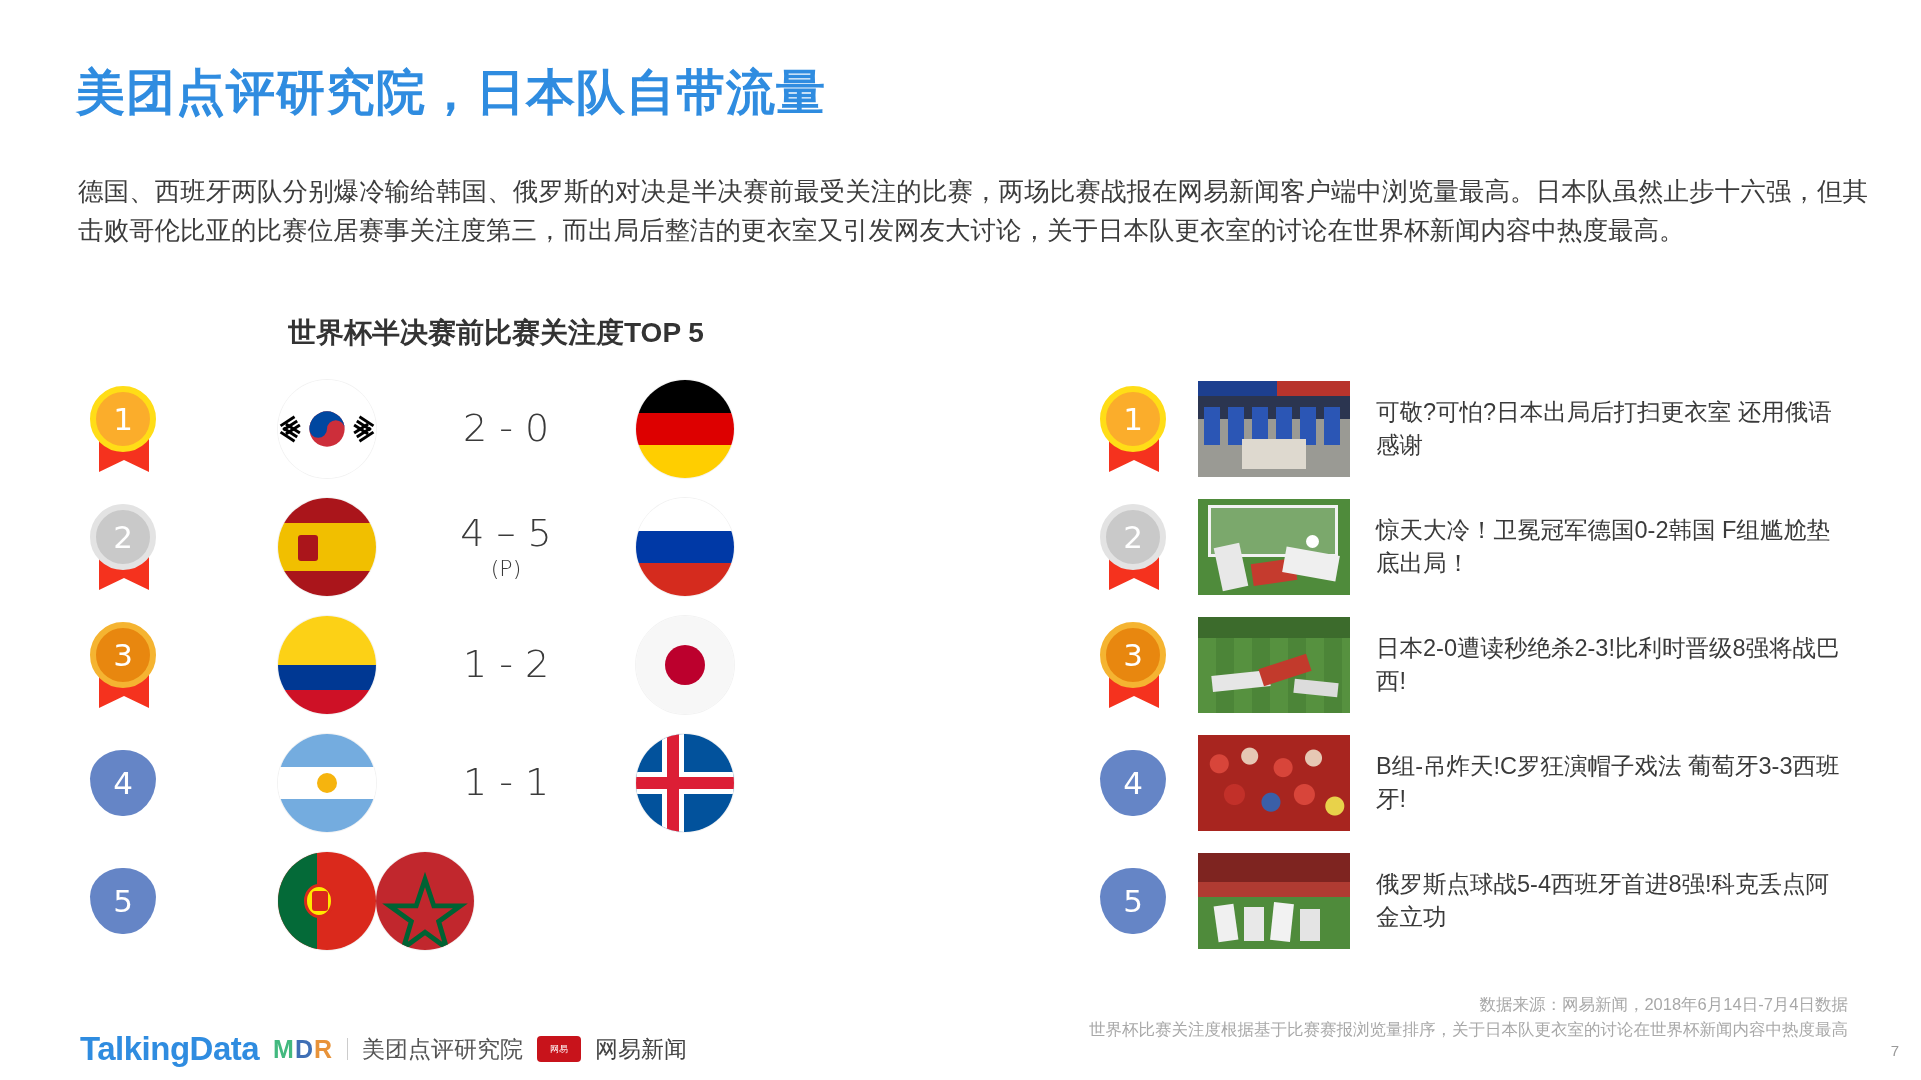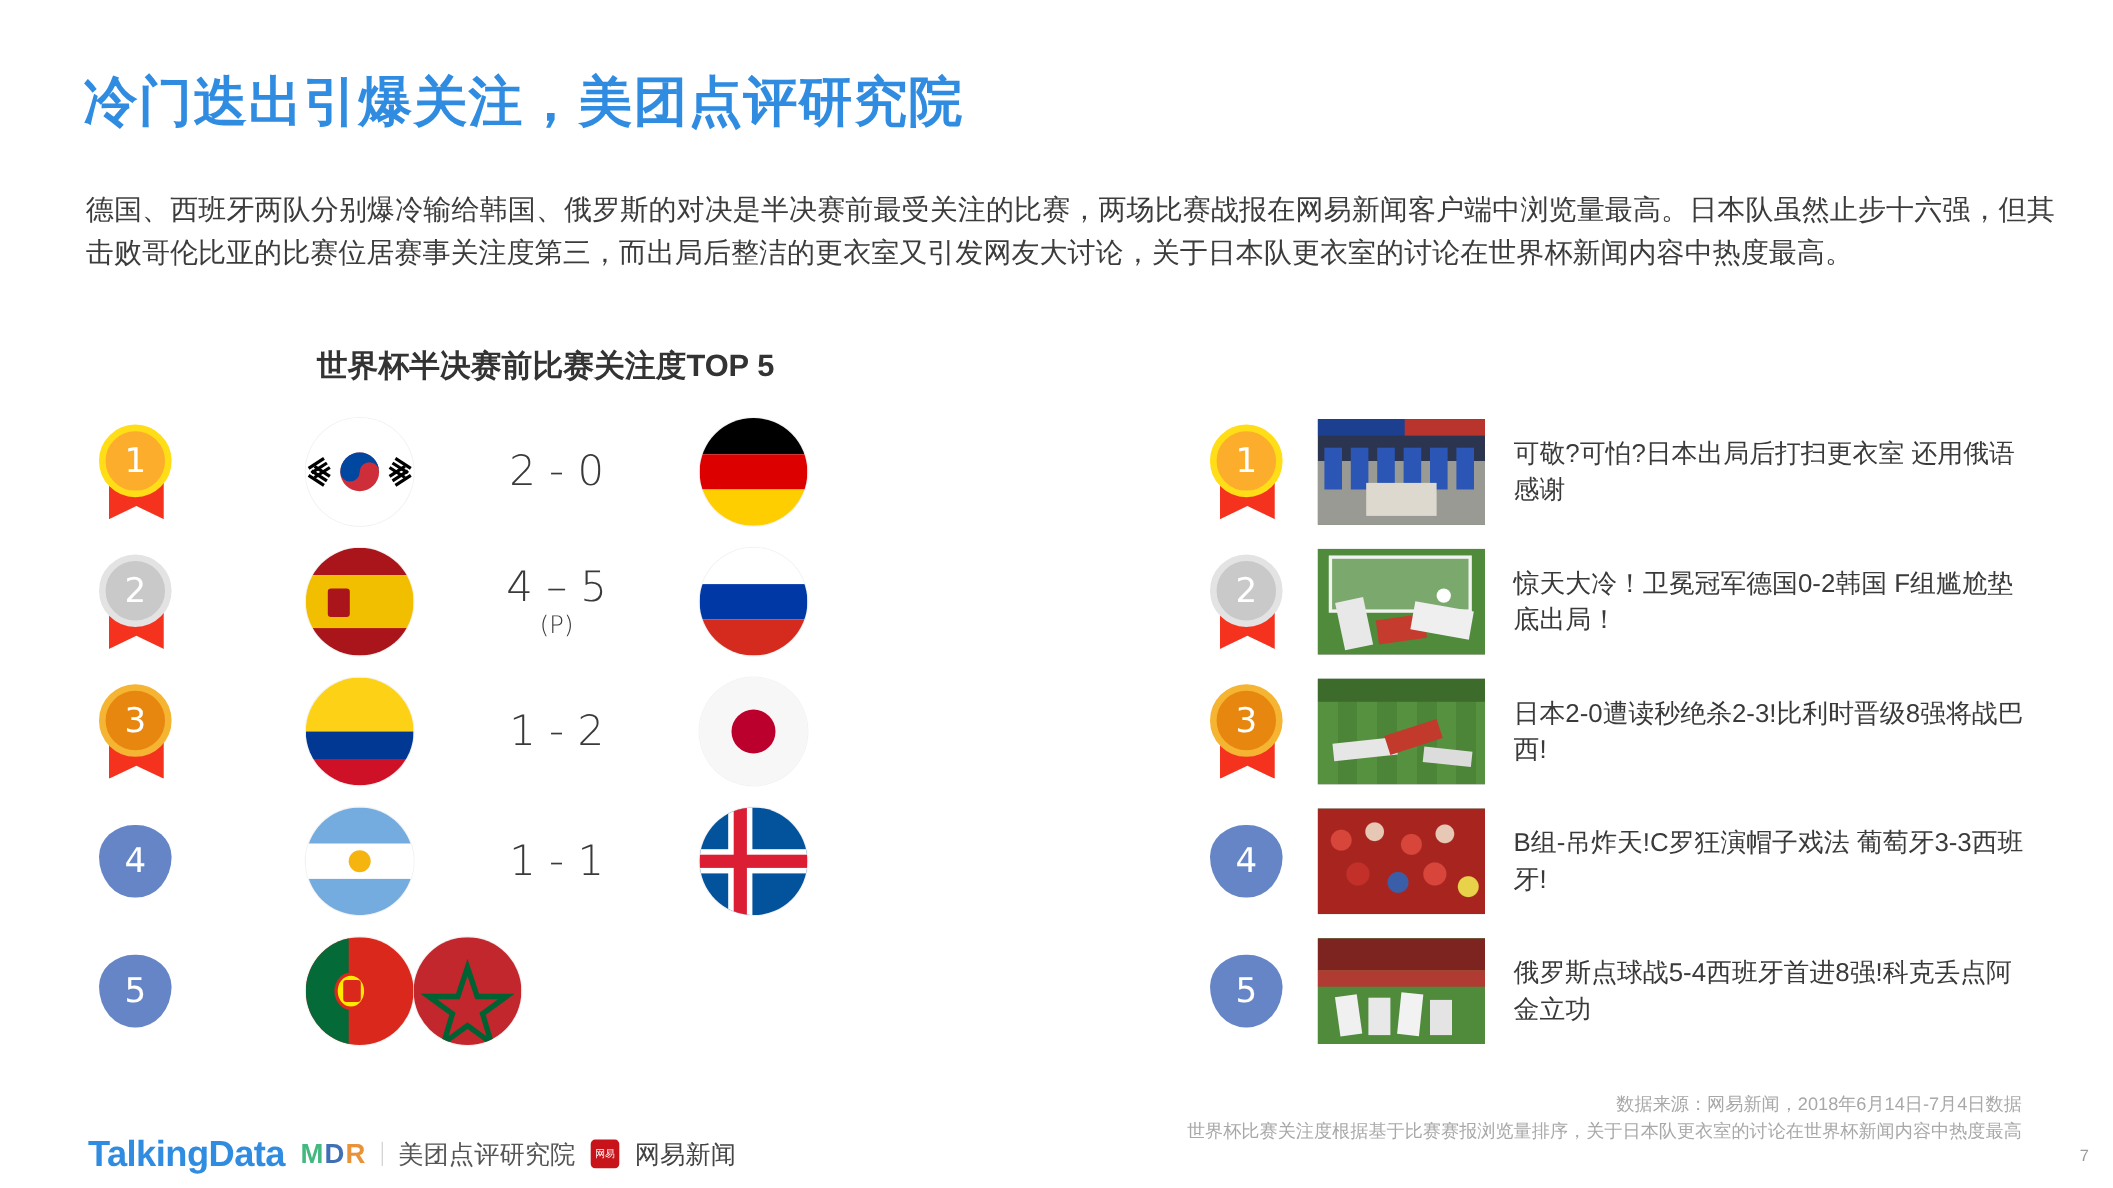--- a/index.html
+++ b/index.html
@@ -85,41 +85,41 @@
     position: relative; overflow: hidden; background: #5a6b52;
   }
   .thumb > * { position: absolute; }
   .news-text {
     margin-left: 26px; font-size: 23.5px; line-height: 33px;
     color: #3a3a3a; max-width: 470px;
   }
 
   
   .src {
-    position: absolute; right: 83px; top: 992px; text-align: right;
+    position: absolute; right: 73px; top: 992px; text-align: right;
     font-size: 16.5px; line-height: 25px; color: #a8a8a8;
   }
   .pageno { position: absolute; right: 22px; top: 1042px; font-size: 15px; color: #9a9a9a; }
 
   .logos { position: absolute; left: 80px; top: 1030px; display: flex; align-items: center; gap: 14px; }
   .logo-td { font-size: 33px; font-weight: bold; color: #2f8ce0; letter-spacing: -0.5px; }
   .logo-mdr { font-size: 25px; font-weight: bold; letter-spacing: 1px; }
   .logo-mdr .m { color: #43b97f; } .logo-mdr .d { color: #3f6fb5; } .logo-mdr .r { color: #e8933a; }
   .logo-divider { width: 1px; height: 22px; background: #cccccc; }
   .logo-mt { font-size: 23px; color: #555; }
-  .logo-163 { width: 26px; height: 26px; background: #c8131b; border-radius: 4px;
+  .logo-163 { width: 44px; height: 26px; background: #c8131b; border-radius: 4px;
               color: #fff; font-size: 9px; display:flex; align-items:center; justify-content:center; }
   .logo-wy { font-size: 23px; color: #444; }
 </style>
 </head>
 <body>
 
 <div class="slide">
 
-  <div class="title">冷门迭出引爆关注，美团点评研究院</div>
+  <div class="title">美团点评研究院，日本队自带流量</div>
   <div class="intro">德国、西班牙两队分别爆冷输给韩国、俄罗斯的对决是半决赛前最受关注的比赛，两场比赛战报在网易新闻客户端中浏览量最高。日本队虽然止步十六强，但其击败哥伦比亚的比赛位居赛事关注度第三，而出局后整洁的更衣室又引发网友大讨论，关于日本队更衣室的讨论在世界杯新闻内容中热度最高。</div>
 
   <div class="sec-head left">世界杯半决赛前比赛关注度TOP 5</div>
 
   <div class="panel left">
 
     <div class="row">
       <div class="rank">
         <div class="medal-wrap">
           <div class="ribbon"></div>

